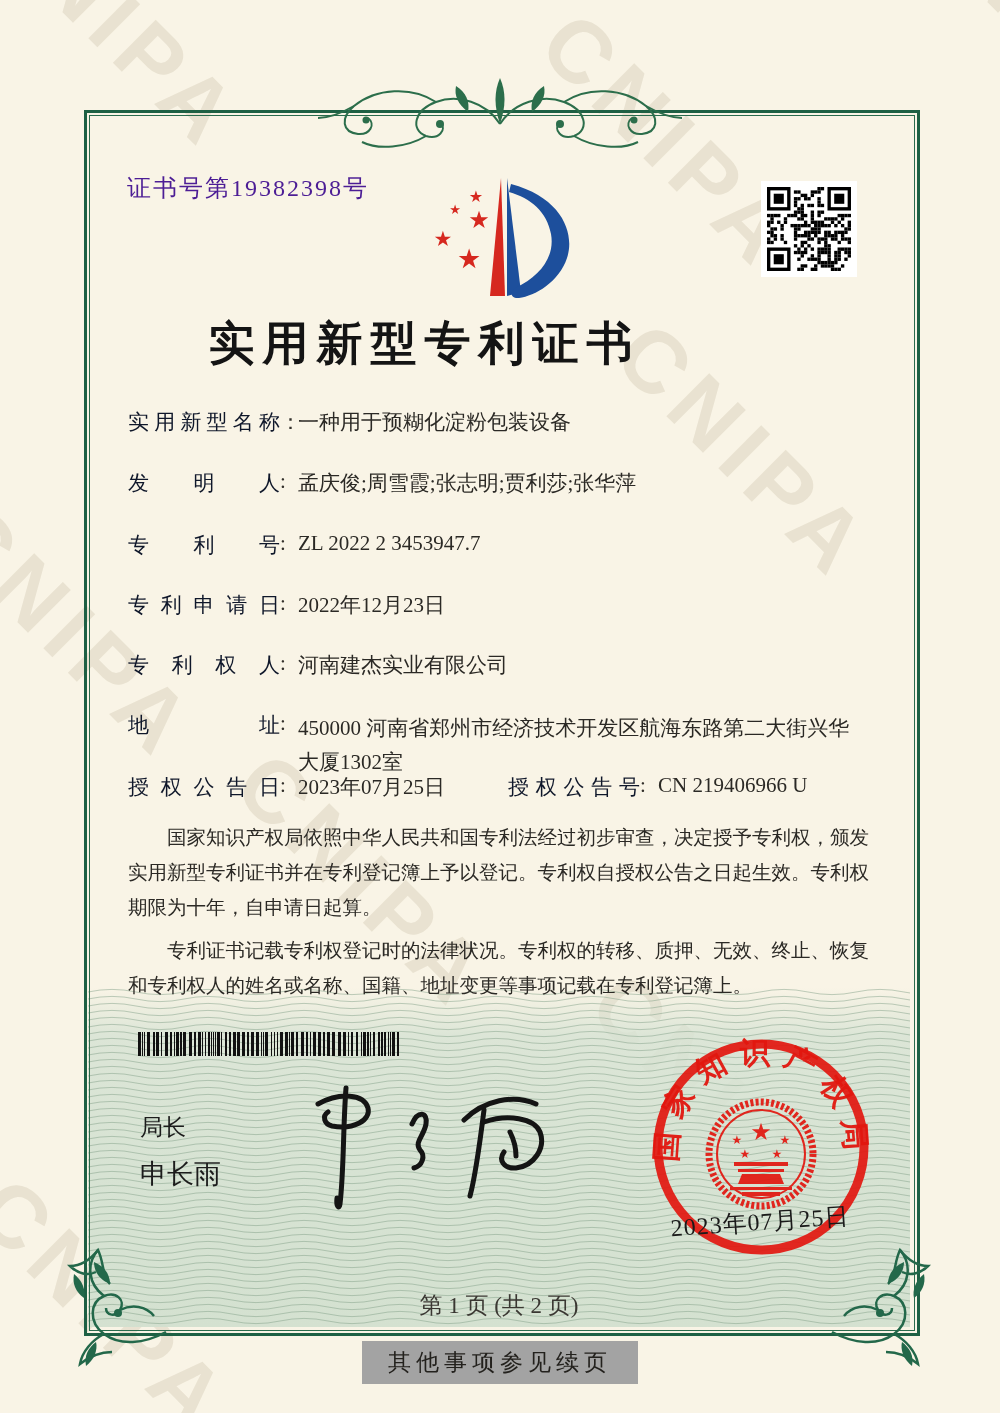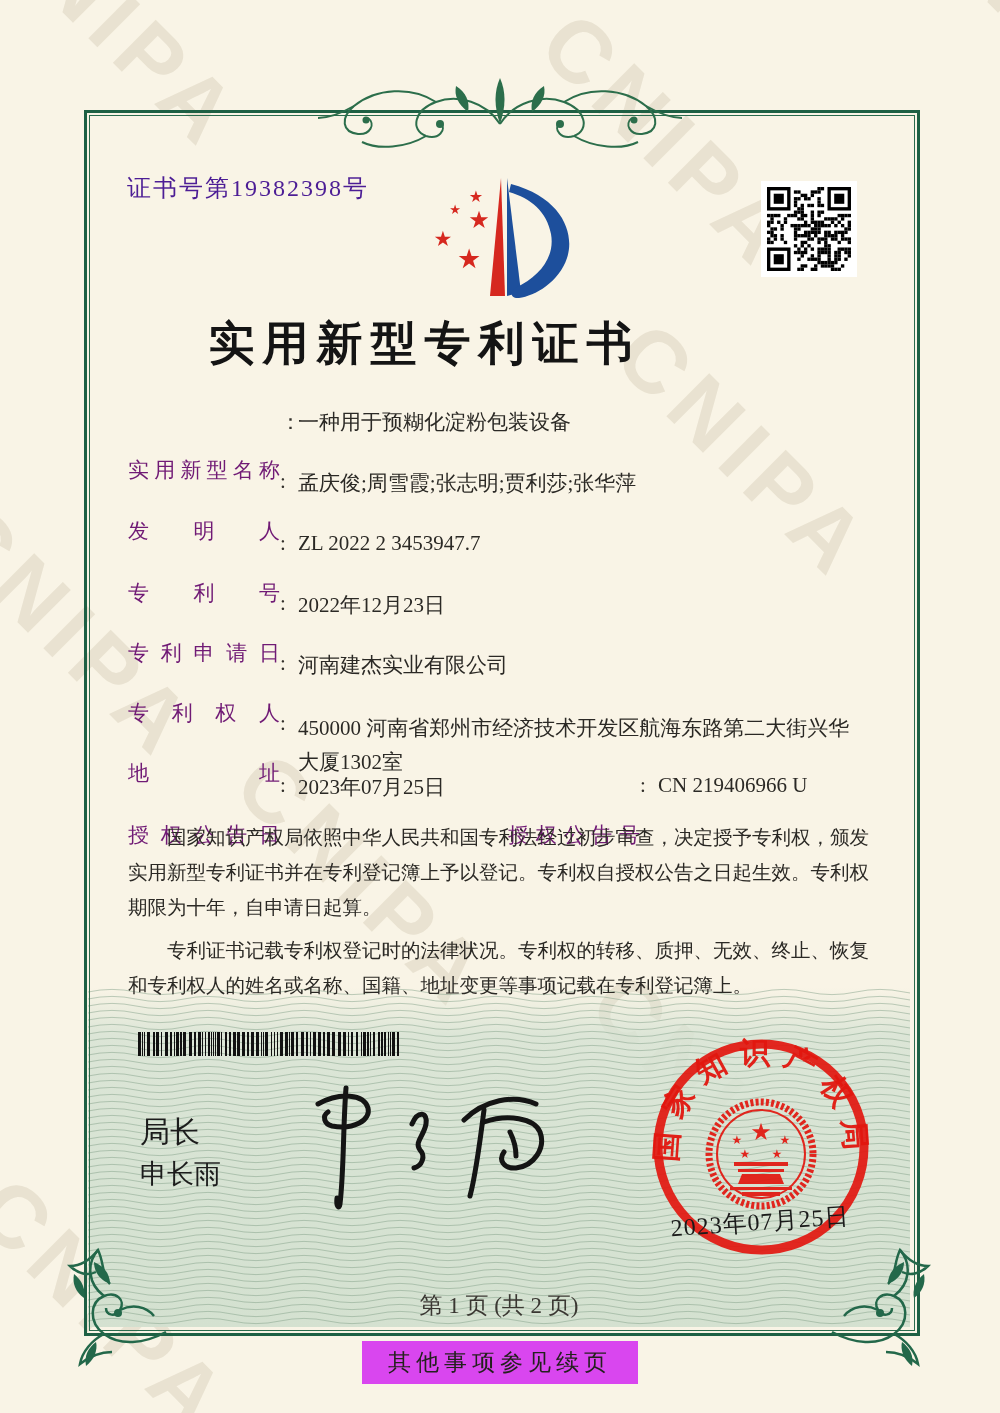--- a/index.html
+++ b/index.html
@@ -43,48 +43,48 @@
   
   .certno{position:absolute;left:127px;top:172px;font-size:24px;letter-spacing:2px;color:#4c1d95;z-index:4;}
   .logo{position:absolute;left:413px;top:172px;width:170px;height:132px;z-index:4;}
   .qr{position:absolute;left:761px;top:181px;width:96px;height:96px;background:#ffffff;padding:6px;box-sizing:border-box;z-index:4;}
   .title{
     position:absolute;left:0;top:313px;width:849px;text-align:center;
     font-size:46px;font-weight:bold;letter-spacing:8px;color:#141414;z-index:4;
   }
   .fields{position:absolute;left:128px;top:400px;width:746px;z-index:4;font-size:21px;}
   .frow{position:absolute;left:0;white-space:nowrap;}
-  .flabel{display:inline-block;width:152px;text-align:justify;text-align-last:justify;vertical-align:top;color:#701a75;margin-top:48px;}
+  .flabel{display:inline-block;width:152px;text-align:justify;text-align-last:justify;vertical-align:top;color:#0f172a;}
   .fcolon{display:inline-block;width:18px;vertical-align:top;color:#33302b;}
   .fvalue{display:inline-block;vertical-align:top;color:#2b2925;}
   .frow.r1{top:8px;}  .frow.r2{top:69px;}  .frow.r3{top:131px;}
   .frow.r4{top:191px;}.frow.r5{top:251px;} .frow.r6{top:311px;}
   .frow.r7{top:373px;width:746px;}
   .r6 .fvalue{white-space:normal;width:566px;line-height:34px;}
   .pair2{position:absolute;left:380px;top:0;white-space:nowrap;text-decoration:underline;}
   .pair2 .flabel{width:132px;}
   .paras{position:absolute;left:128px;top:820px;width:746px;z-index:4;
          font-size:19.5px;line-height:35px;color:#2b2925;}
   .paras p{margin:0 0 8px 0;text-indent:2em;}
   .barcode{position:absolute;left:138px;top:1032px;width:264px;height:24px;z-index:4;}
-  .sig-title{position:absolute;left:140px;top:1112px;font-size:30px;z-index:4;
+  .sig-title{position:absolute;left:140px;top:1112px;font-size:23px;z-index:4;
              font-family:"Liberation Sans","DejaVu Sans",sans-serif;color:#1c1c1c;}
   .sig-name{position:absolute;left:140px;top:1156px;font-size:27px;z-index:4;
             font-family:"Liberation Sans","DejaVu Sans",sans-serif;color:#1c1c1c;}
   .signature{position:absolute;left:288px;top:1066px;width:280px;height:152px;z-index:4;}
   .seal{position:absolute;left:650px;top:1036px;width:222px;height:222px;z-index:5;}
   .seal-date{
     position:absolute;left:660px;top:1206px;width:200px;text-align:center;
     font-size:24px;color:#1a1a1a;transform:rotate(-4deg);z-index:6;letter-spacing:1px;
   }
   .pageinfo{position:absolute;left:84px;top:1290px;width:830px;text-align:center;
             font-size:23px;color:#3a3732;z-index:4;}
   .footnote{
     position:absolute;left:500px;top:1341px;transform:translateX(-50%);
-    background:#d946ef;padding:6px 26px;z-index:4;
+    background:#a3a3a3;padding:6px 26px;z-index:4;
     font-size:23px;letter-spacing:5px;color:#23211d;
   }
 </style>
 </head>
 <body>
 
 <div class="wm" style="left:-45px;top:-30px;">CNIPA</div>
 <div class="wm" style="left:510px;top:90px;">CNIPA</div>
 <div class="wm" style="left:585px;top:400px;">CNIPA</div>
 <div class="wm" style="left:-90px;top:580px;">CNIPA</div>

